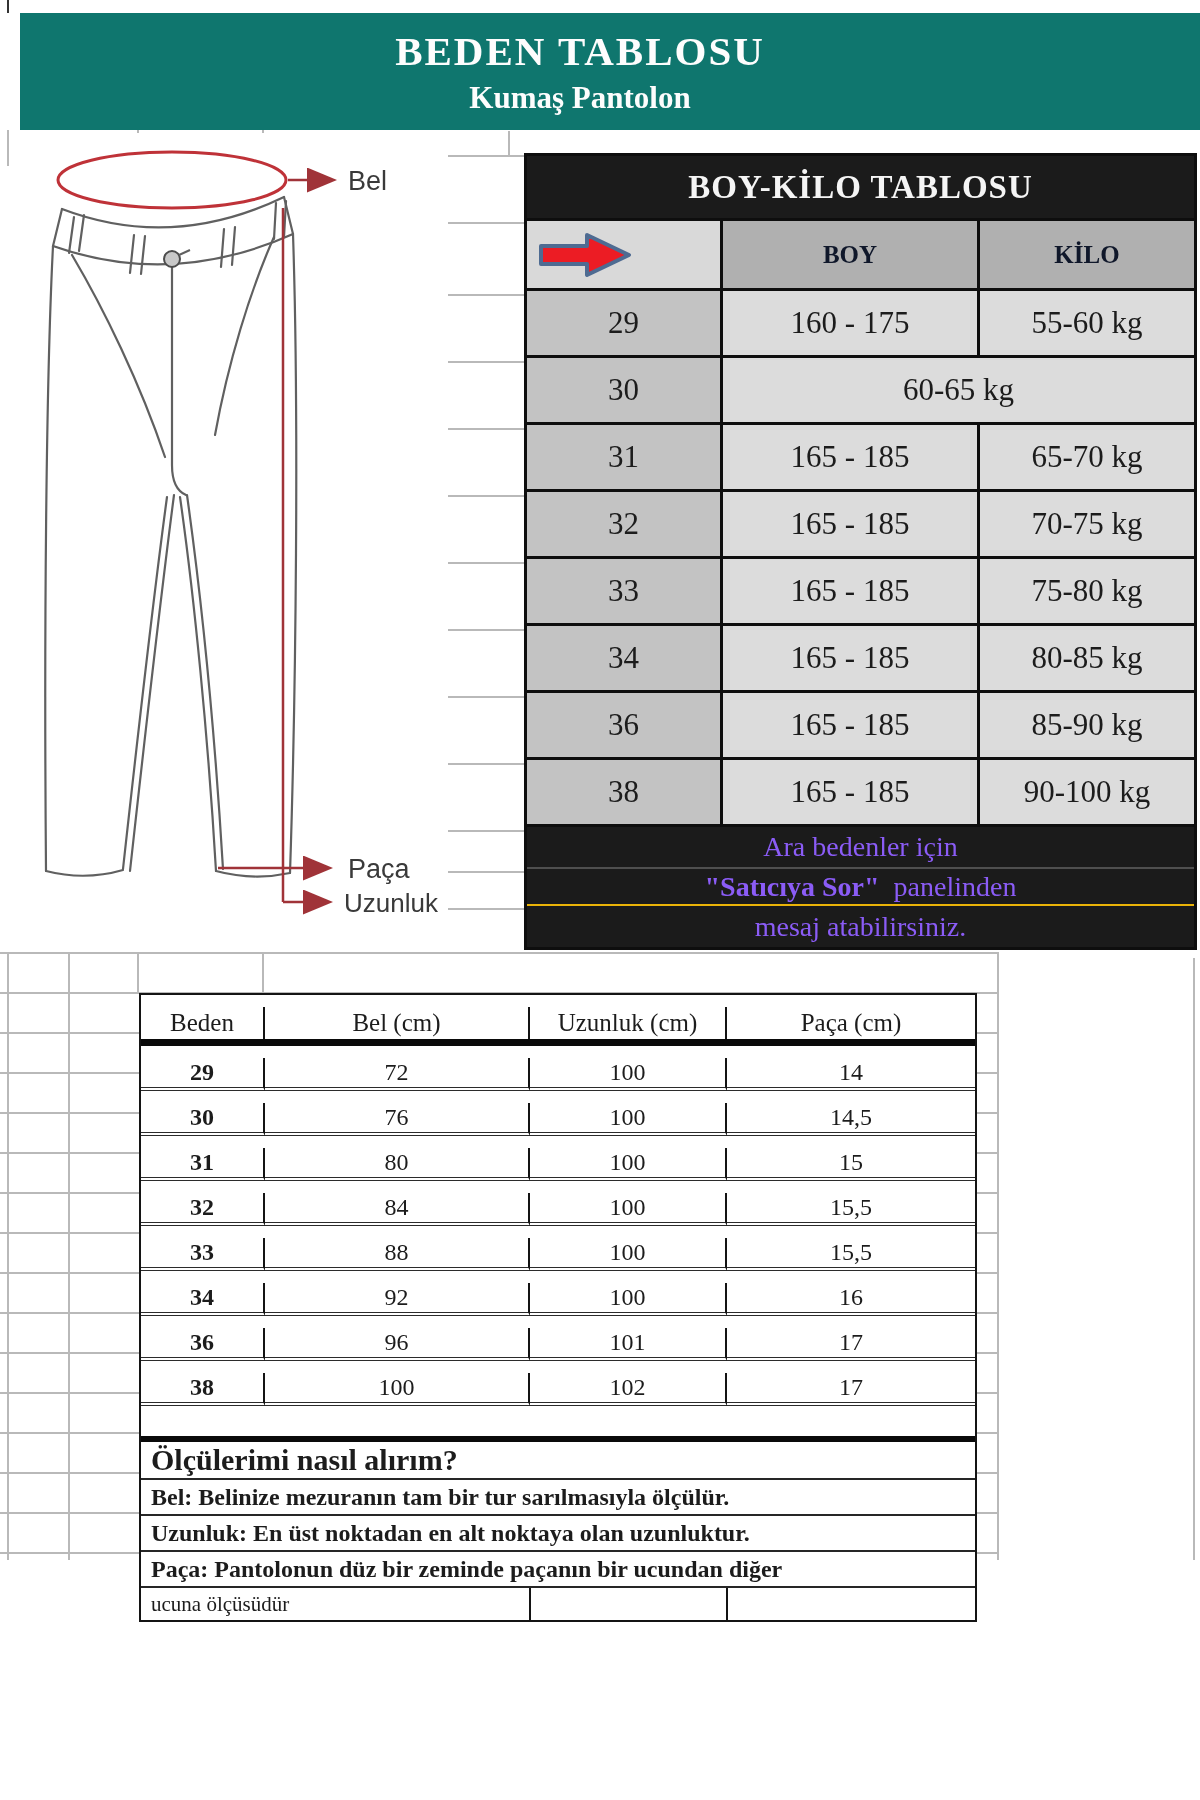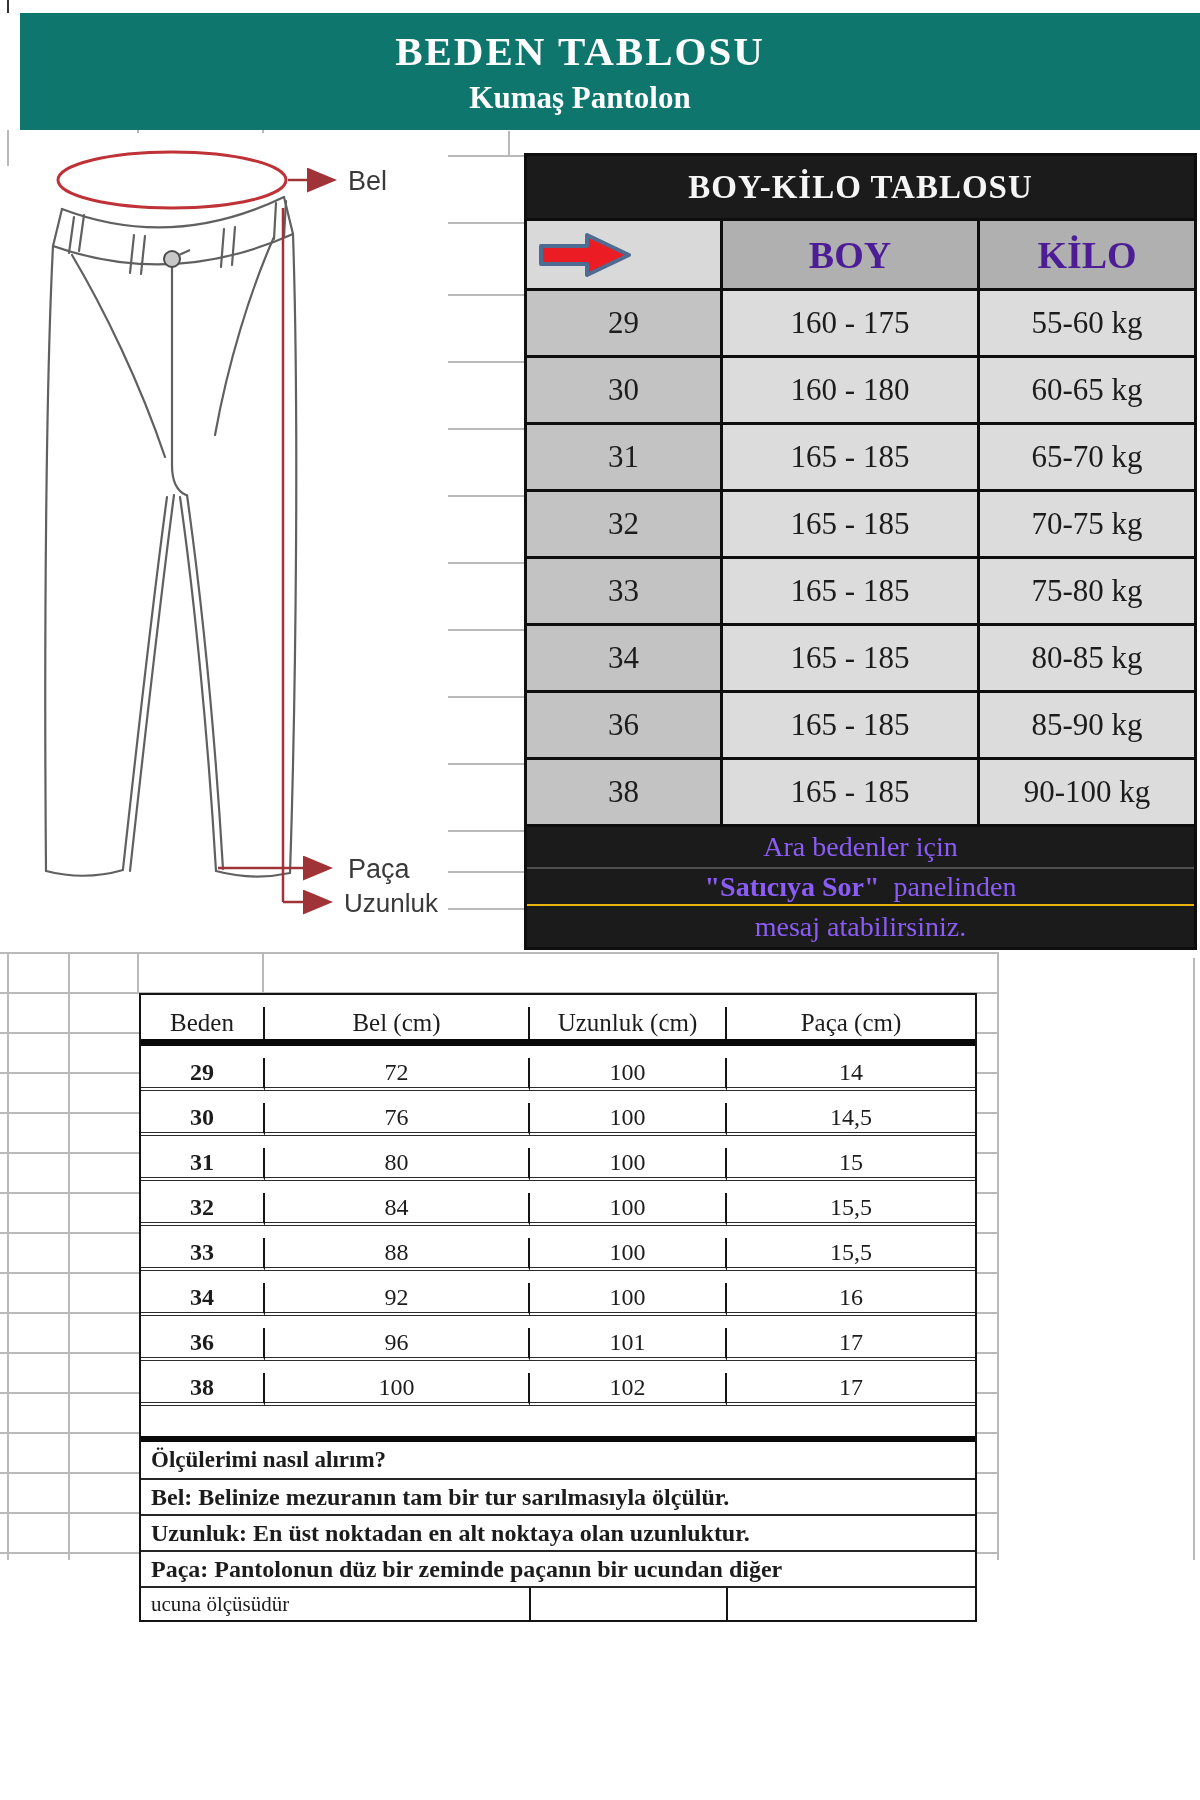--- a/index.html
+++ b/index.html
@@ -17,21 +17,21 @@
   
   #pants{left:18px;top:133px;z-index:1;}
   
   #bk-table{left:524px;top:153px;width:673px;box-sizing:border-box;border:3px solid #0e0e0e;background:#fff;z-index:2;}
   .bk-title{height:62px;background:#1b1b1b;color:#f5f5f5;font-size:33px;font-weight:bold;letter-spacing:1px;
             display:flex;align-items:center;justify-content:center;border-bottom:3px solid #0e0e0e;}
   .bk-header{display:flex;height:70px;border-bottom:3px solid #0e0e0e;box-sizing:border-box;}
   .bk-header .h1{width:196px;background:#d9d9d9;border-right:3px solid #0e0e0e;display:flex;align-items:center;box-sizing:border-box;}
   .bk-header .h2{width:257px;background:#b0b0b0;border-right:3px solid #0e0e0e;box-sizing:border-box;}
   .bk-header .h3{flex:1;background:#b0b0b0;}
-  .bk-header .h2,.bk-header .h3{display:flex;align-items:center;justify-content:center;font-size:38px;font-weight:bold;color:#4c1d95;}
+  .bk-header .h2,.bk-header .h3{display:flex;align-items:center;justify-content:center;font-size:25px;font-weight:bold;color:#0f172a;}
   .bk-row{display:flex;height:67px;box-sizing:border-box;border-bottom:3px solid #0e0e0e;font-size:31px;}
   .bk-row .bc{display:flex;align-items:center;justify-content:center;box-sizing:border-box;}
   .bk-row .c1{width:196px;background:#c3c3c3;border-right:3px solid #0e0e0e;}
   .bk-row .c2{width:257px;background:#dcdcdc;border-right:3px solid #0e0e0e;}
   .bk-row .c3{flex:1;background:#dcdcdc;}
   .bk-note{background:#1b1b1b;color:#8b5cf6;font-size:28px;display:flex;align-items:center;justify-content:center;box-sizing:border-box;}
   .bk-note.n1{height:40px;}
   .bk-note.n2{height:37px;border-top:2px solid #4f4f4f;}
   .bk-note.n3{height:43px;border-top:2px solid #eab308;}
   .bk-note .bold{font-weight:bold;white-space:pre;}
@@ -43,21 +43,21 @@
   .mt-head .mth{border-right:2px solid #141414;display:flex;align-items:center;justify-content:center;font-size:25px;box-sizing:border-box;}
   .mt-head .mth:last-child{border-right:none;}
   .mt-thick{height:7px;background:#0a0a0a;}
   .mt-row{height:33px;box-sizing:border-box;}
   .mt-row .mtc{border-right:2px solid #141414;border-bottom:4px double #2b2b2b;display:flex;align-items:center;justify-content:center;
                font-size:24px;box-sizing:border-box;}
   .mt-row .mtc:last-child{border-right:none;}
   .mt-row .size{font-weight:bold;}
   .mt-gap{height:30px;}
   .nt-thick{height:6px;background:#0a0a0a;}
-  .nt-head{height:38px;font-size:23px;font-weight:bold;display:flex;align-items:center;padding-left:10px;border-bottom:2px solid #262626;box-sizing:border-box;}
+  .nt-head{height:38px;font-size:30px;font-weight:bold;display:flex;align-items:center;padding-left:10px;border-bottom:2px solid #262626;box-sizing:border-box;}
   .nt-line{height:36px;font-size:24px;font-weight:bold;display:flex;align-items:center;padding-left:10px;border-bottom:2px solid #262626;box-sizing:border-box;}
   .nt-tail{height:32px;font-size:21px;display:flex;align-items:center;padding-left:10px;position:relative;box-sizing:border-box;}
   .nt-tail .vline{position:absolute;top:0;width:2px;height:100%;background:#141414;}
 </style>
 </head>
 <body>
 
 <div id="grid-layer">
     <div class="gl" style="left: 0px; top: 952px; width: 997px; height: 2px;"></div>
     <div class="gl" style="left: 0px; top: 992px; width: 997px; height: 2px;"></div>
@@ -175,21 +175,20 @@
     <div class="h3">KİLO</div>
   </div>
   <div id="bk-rows">
       <div class="bk-row">
         <div class="bc c1">29</div>
         <div class="bc c2">160 - 175</div>
         <div class="bc c3">55-60 kg</div>
       </div>
       <div class="bk-row">
         <div class="bc c1">30</div>
-        <div class="bc c2">160 - 180</div>
         <div class="bc c3">60-65 kg</div>
       </div>
       <div class="bk-row">
         <div class="bc c1">31</div>
         <div class="bc c2">165 - 185</div>
         <div class="bc c3">65-70 kg</div>
       </div>
       <div class="bk-row">
         <div class="bc c1">32</div>
         <div class="bc c2">165 - 185</div>

